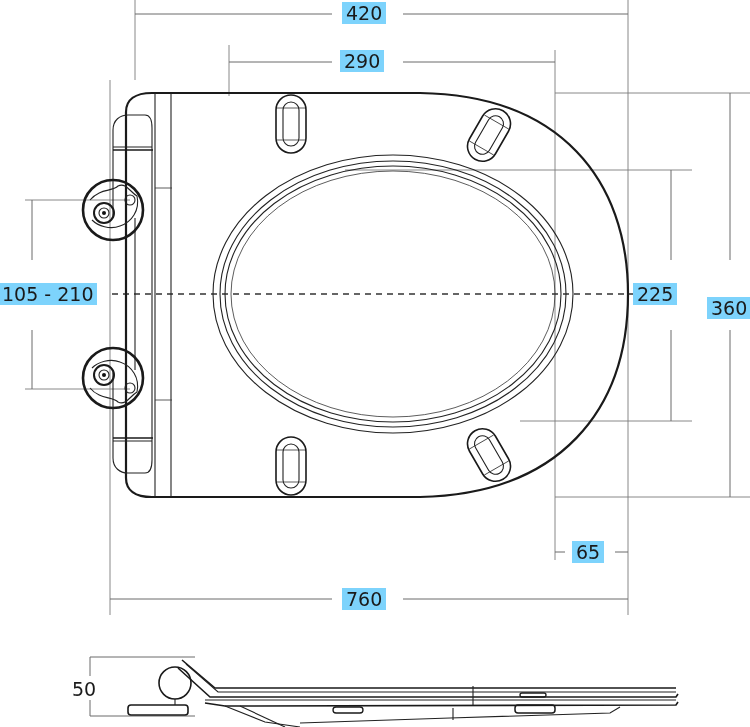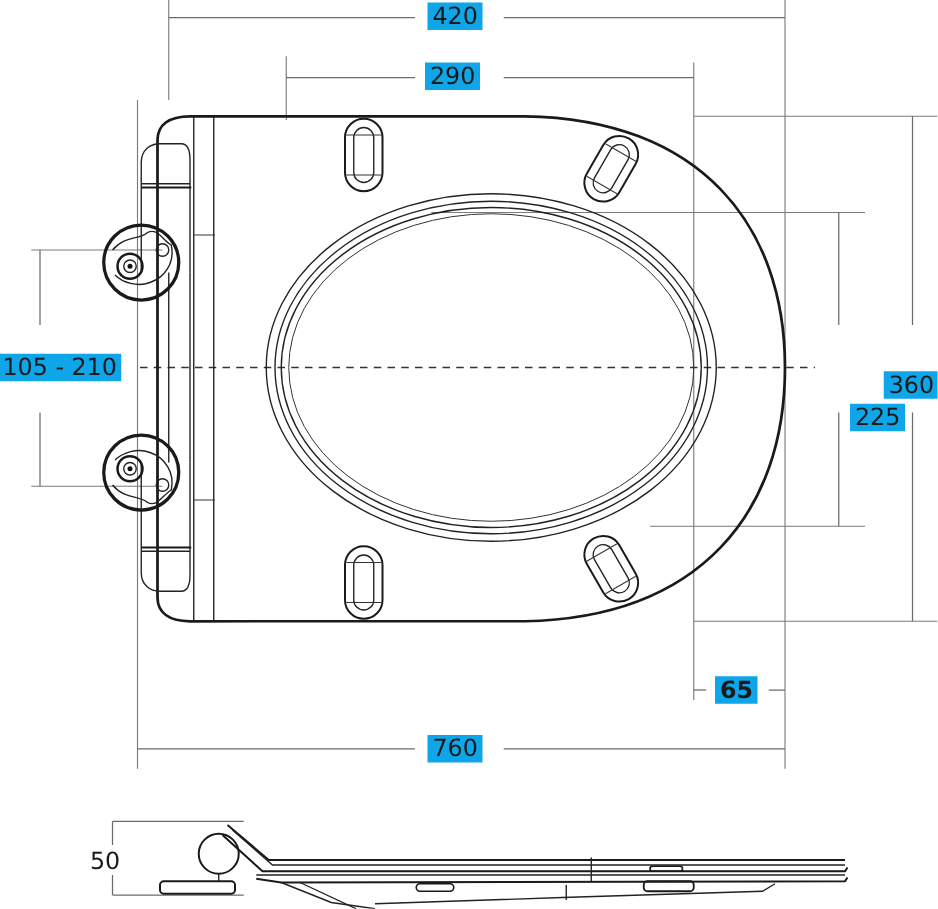--- a/index.html
+++ b/index.html
@@ -1,19 +1,19 @@
 <!DOCTYPE html>
 <html><head>
   <meta charset="utf-8">
   <style>
     html, body { margin: 0; padding: 0; background: #ffffff; }
     body { width: 750px; height: 727px; position: relative; overflow: hidden;
            font-family: "DejaVu Sans", sans-serif; }
     #drawing { position: absolute; left: 0; top: 0; width: 750px; height: 727px; }
-    .dim-label { position: absolute; font-size: 19px; color: #1a1a1a; background: #0ea5e9;
+    .dim-label { position: absolute; font-size: 19px; color: #1a1a1a; background: #7dd3fc;
                  line-height: 22px; padding: 0 4px; white-space: nowrap; }
     .dim { stroke: #6b6b6b; stroke-width: 1; fill: none; }
     .ext { stroke: #7a7a7a; stroke-width: 0.9; fill: none; }
     .out { stroke: #1a1a1a; stroke-width: 2.2; fill: none; }
     .ln  { stroke: #222; stroke-width: 1.1; fill: none; }
     .thin{ stroke: #333; stroke-width: 0.8; fill: none; }
     .center { stroke: #333; stroke-width: 1.3; stroke-dasharray: 6 5; fill: none; }
   </style>
 </head>
 <body>
@@ -139,17 +139,17 @@
     <line class="ln" x1="453" y1="708" x2="453" y2="720"></line>
     <rect class="out" x="515" y="705" width="40" height="8" rx="3" style="stroke-width:1.5"></rect>
     <rect class="out" x="520" y="693" width="26" height="4" rx="2" style="stroke-width:1.3"></rect>
     <rect class="out" x="333" y="707" width="30" height="6" rx="3" style="stroke-width:1.3"></rect>
   </g>
 </svg>
 
 <div class="dim-label" style="left:342px; top:2px;">420</div>
 <div class="dim-label" style="left:340px; top:50px;">290</div>
 <div class="dim-label" style="left:-2px; top:283px;">105 - 210</div>
-<div class="dim-label" style="left:680px; top:283px;margin-top:40px;">225</div>
+<div class="dim-label" style="left:633px; top:283px;">225</div>
 <div class="dim-label" style="left:707px; top:283px;margin-top:14px;">360</div>
-<div class="dim-label" style="left:572px; top:541px;font-weight:bold;">65</div>
+<div class="dim-label" style="left:572px; top:541px;">65</div>
 <div class="dim-label" style="left:342px; top:588px;">760</div>
 <div class="dim-label" style="left:68px; top:678px; background:transparent;">50</div>
 
 </body></html>

